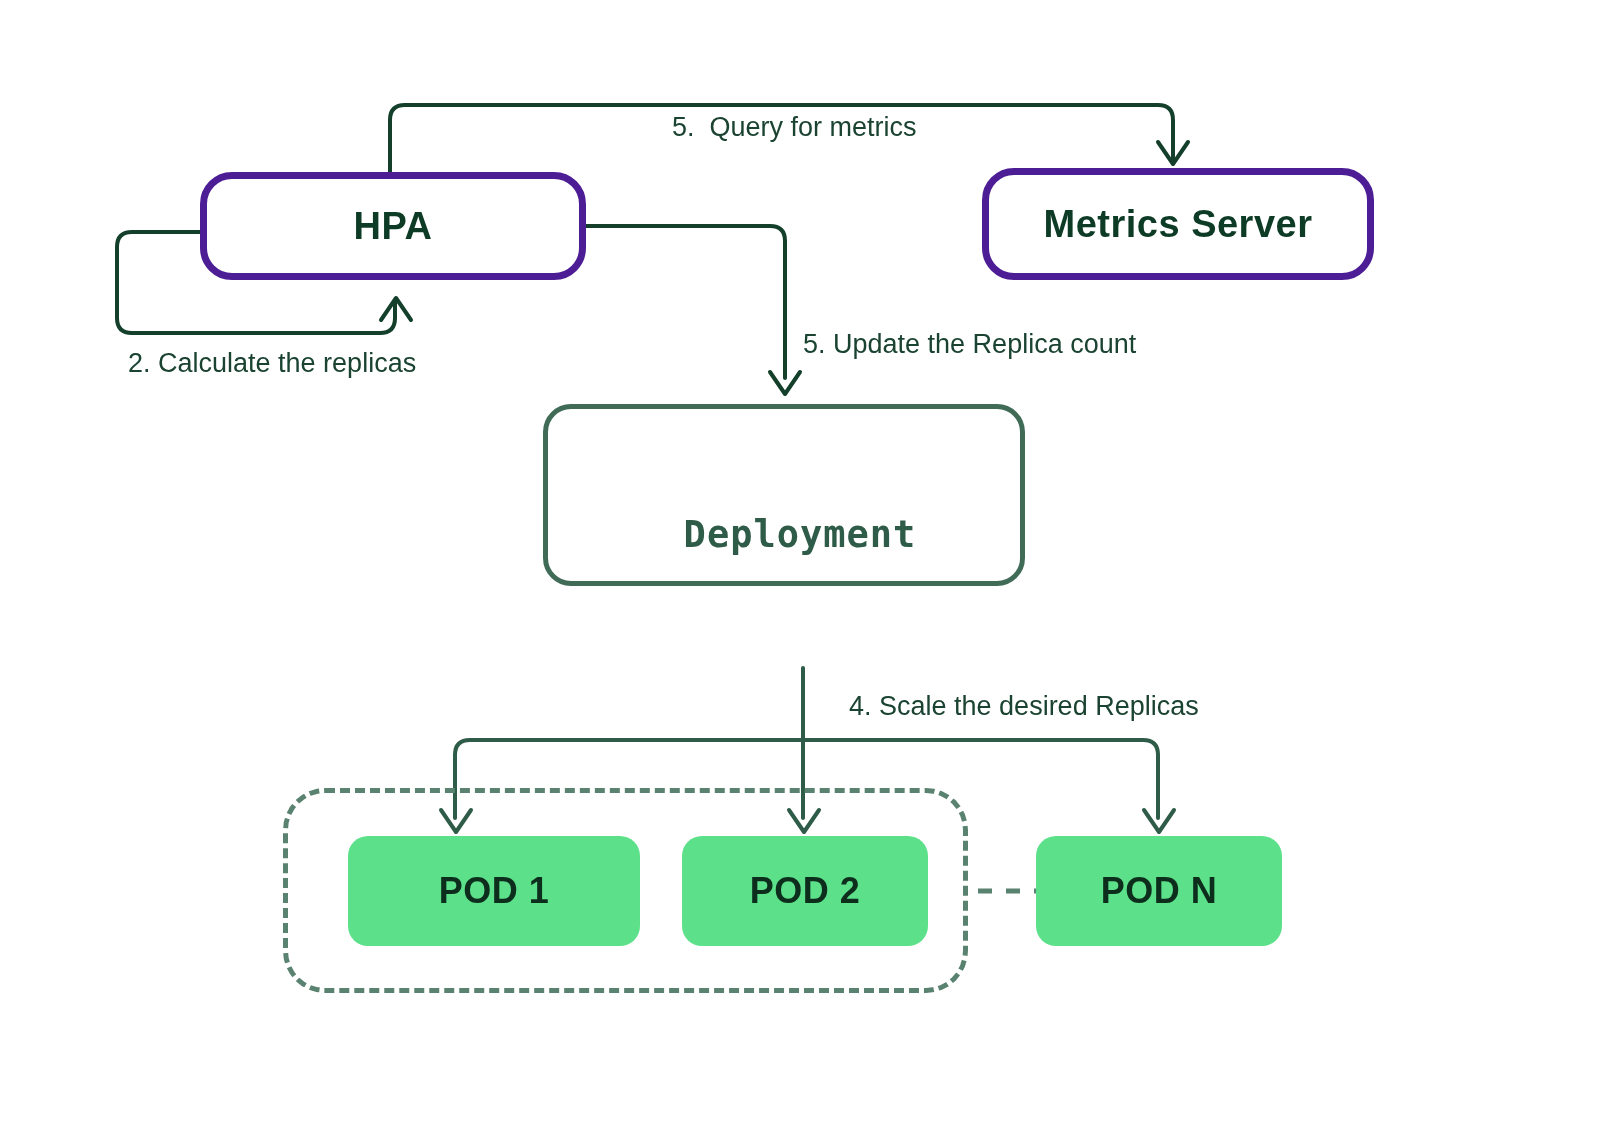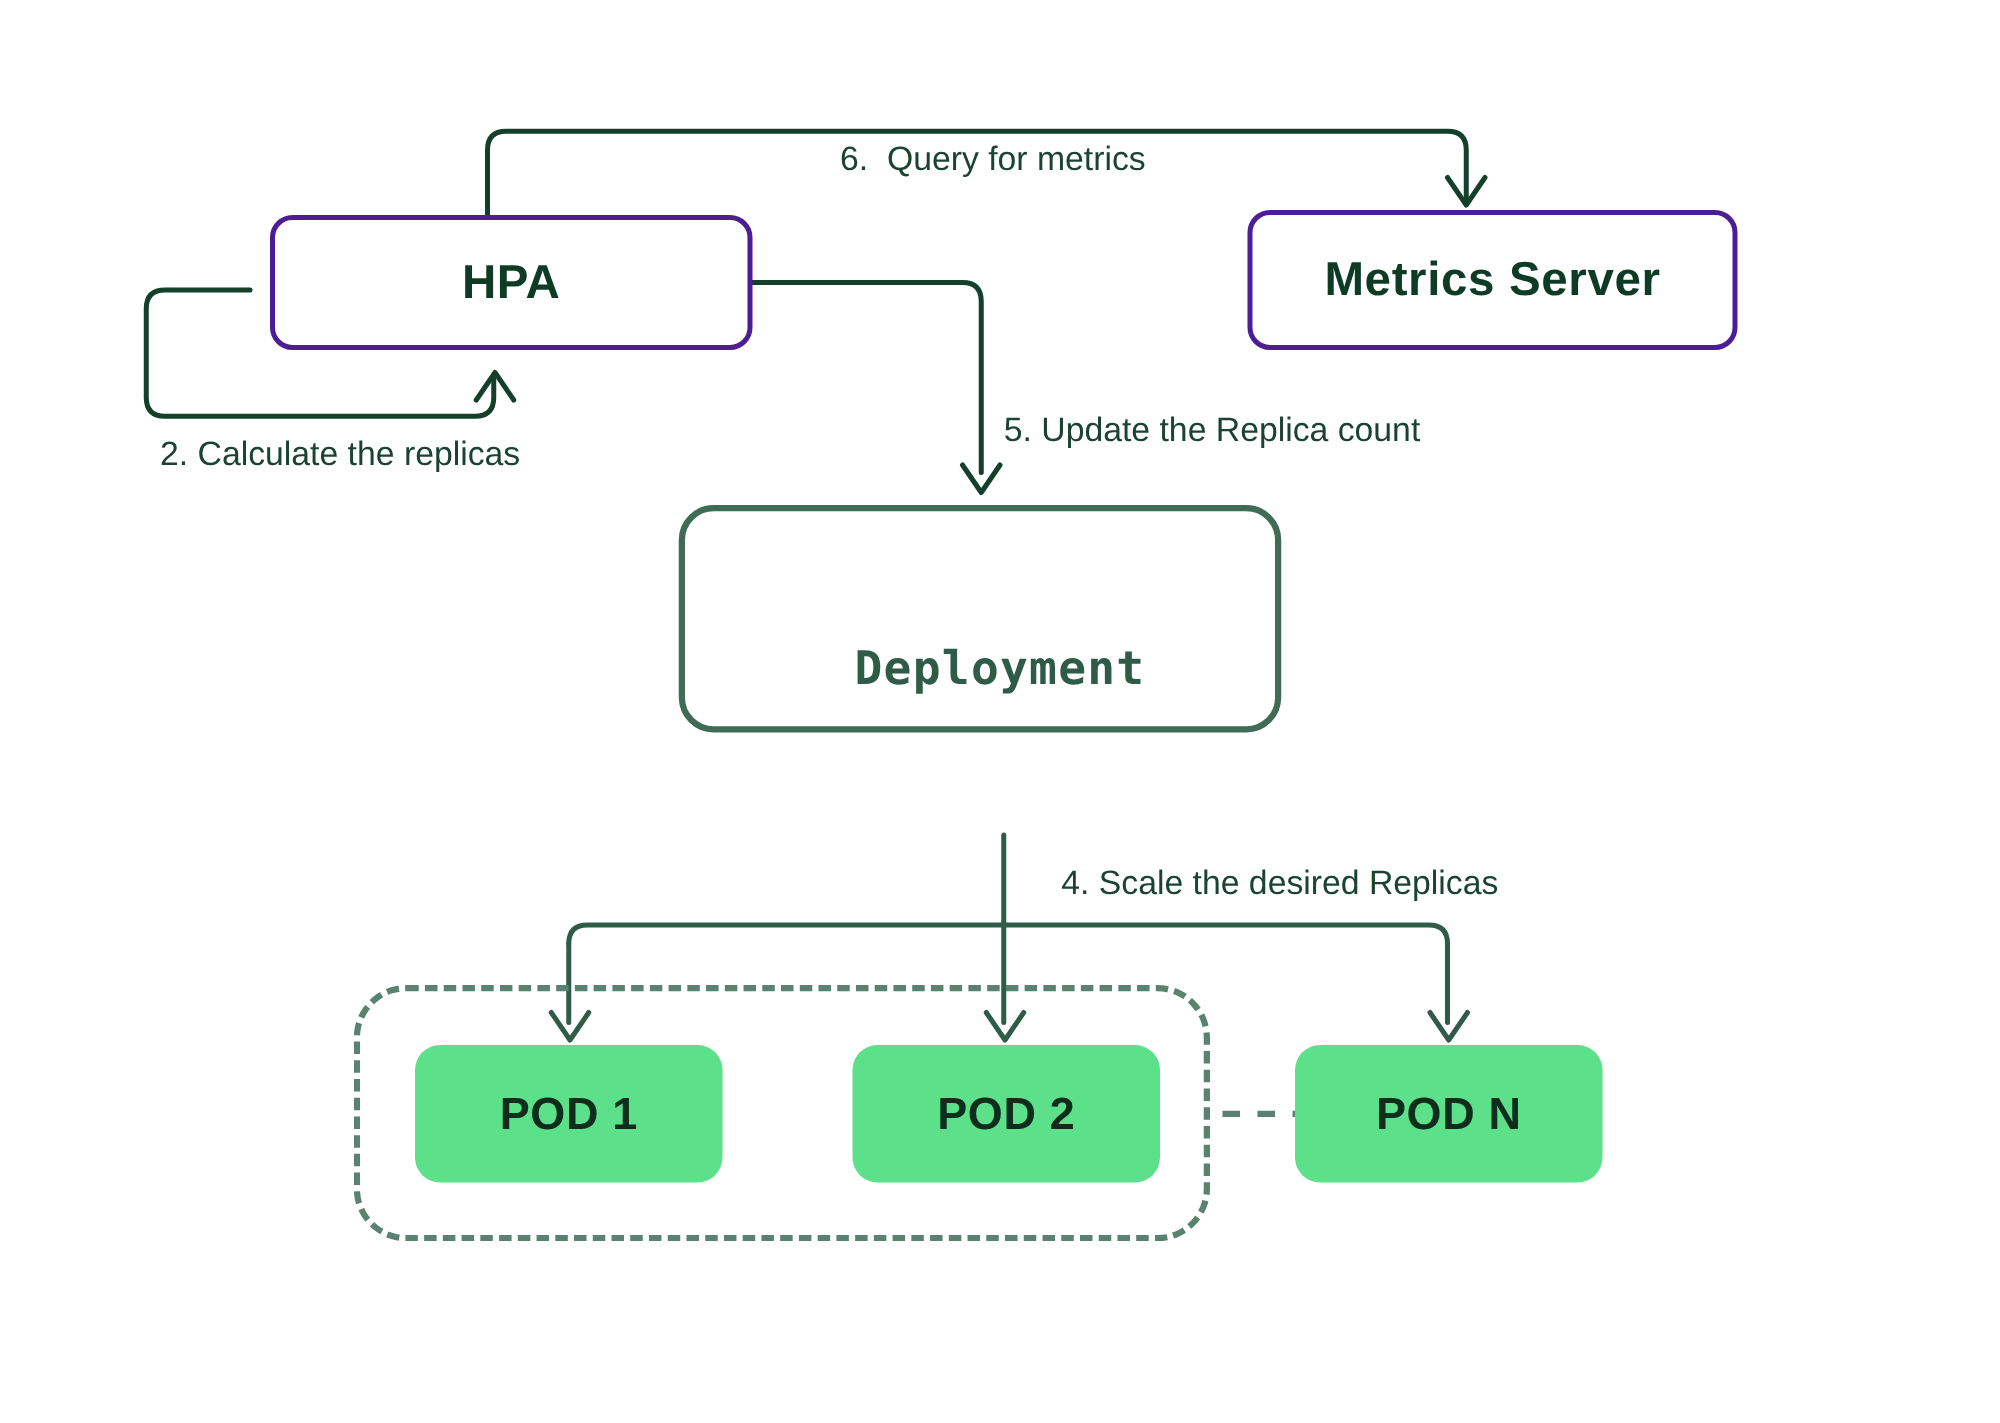--- a/index.html
+++ b/index.html
@@ -29,28 +29,27 @@
   .node {
     position: absolute;
     box-sizing: border-box;
     display: flex;
     align-items: center;
     justify-content: center;
     text-align: center;
   }
 
   .node-hpa, .node-metrics {
-    border: 4px solid #4c1d95;
-    border-radius: 18px;
+    border: 7px solid #4c1d95;
+    border-radius: 32px;
     background: #ffffff;
     color: #0d3b26;
     font-weight: bold;
     font-size: 38px;
     letter-spacing: 0.5px;
-    margin-left: 16px;
   }
 
   .node-deployment {
     border: 5px solid #3f6b57;
     border-radius: 28px;
     background: #ffffff;
     color: #2f5c48;
     font-family: "DejaVu Sans Mono", monospace;
     font-weight: bold;
     font-size: 37px;
@@ -158,33 +157,33 @@
     <span>Metrics Server</span>
   </div>
 
   <div class="node node-deployment" style="left:543px; top:404px; width:482px; height:182px;">
     <span>Deployment</span>
   </div>
 
 
   <div class="pod-group" style="left:283px; top:788px; width:685px; height:205px;"></div>
 
-  <div class="node pod" style="left:332px; top:836px; width:246px; height:110px;">
+  <div class="node pod" style="left:348px; top:836px; width:292px; height:110px;">
     <span>POD 1</span>
   </div>
 
   <div class="node pod" style="left:682px; top:836px; width:246px; height:110px;text-align:right;">
     <span>POD 2</span>
   </div>
 
   <div class="node pod" style="left:1036px; top:836px; width:246px; height:110px;">
     <span>POD N</span>
   </div>
 
-  <div class="wire-label" style="left:672px; top:113px;">6.  Query for metrics</div>
+  <div class="wire-label" style="left:672px; top:113px;">5.  Query for metrics</div>
 
   <div class="wire-label" style="left:128px; top:349px;">2. Calculate the replicas</div>
 
   <div class="wire-label" style="left:803px; top:330px;">5. Update the Replica count</div>
 
   <div class="wire-label" style="left:816px; top:692px;margin-left:33px;">4. Scale the desired Replicas</div>
 
 </div>
 
 </body></html>

